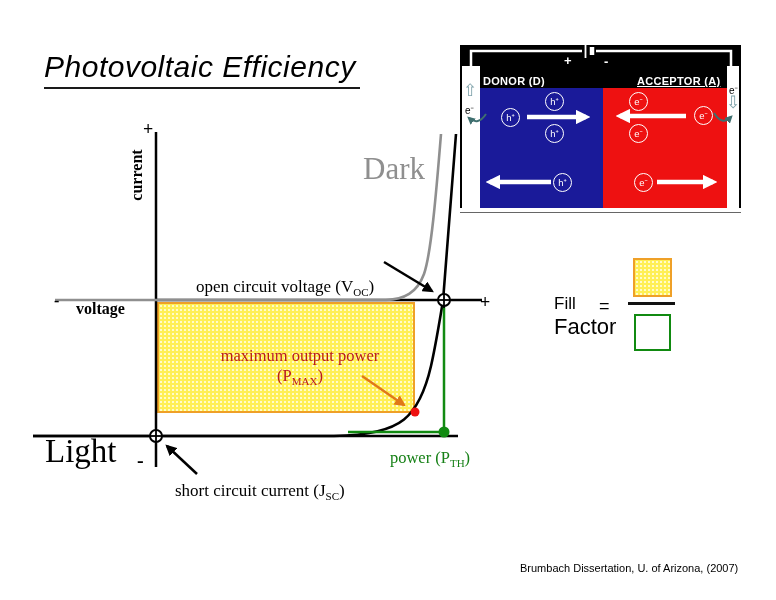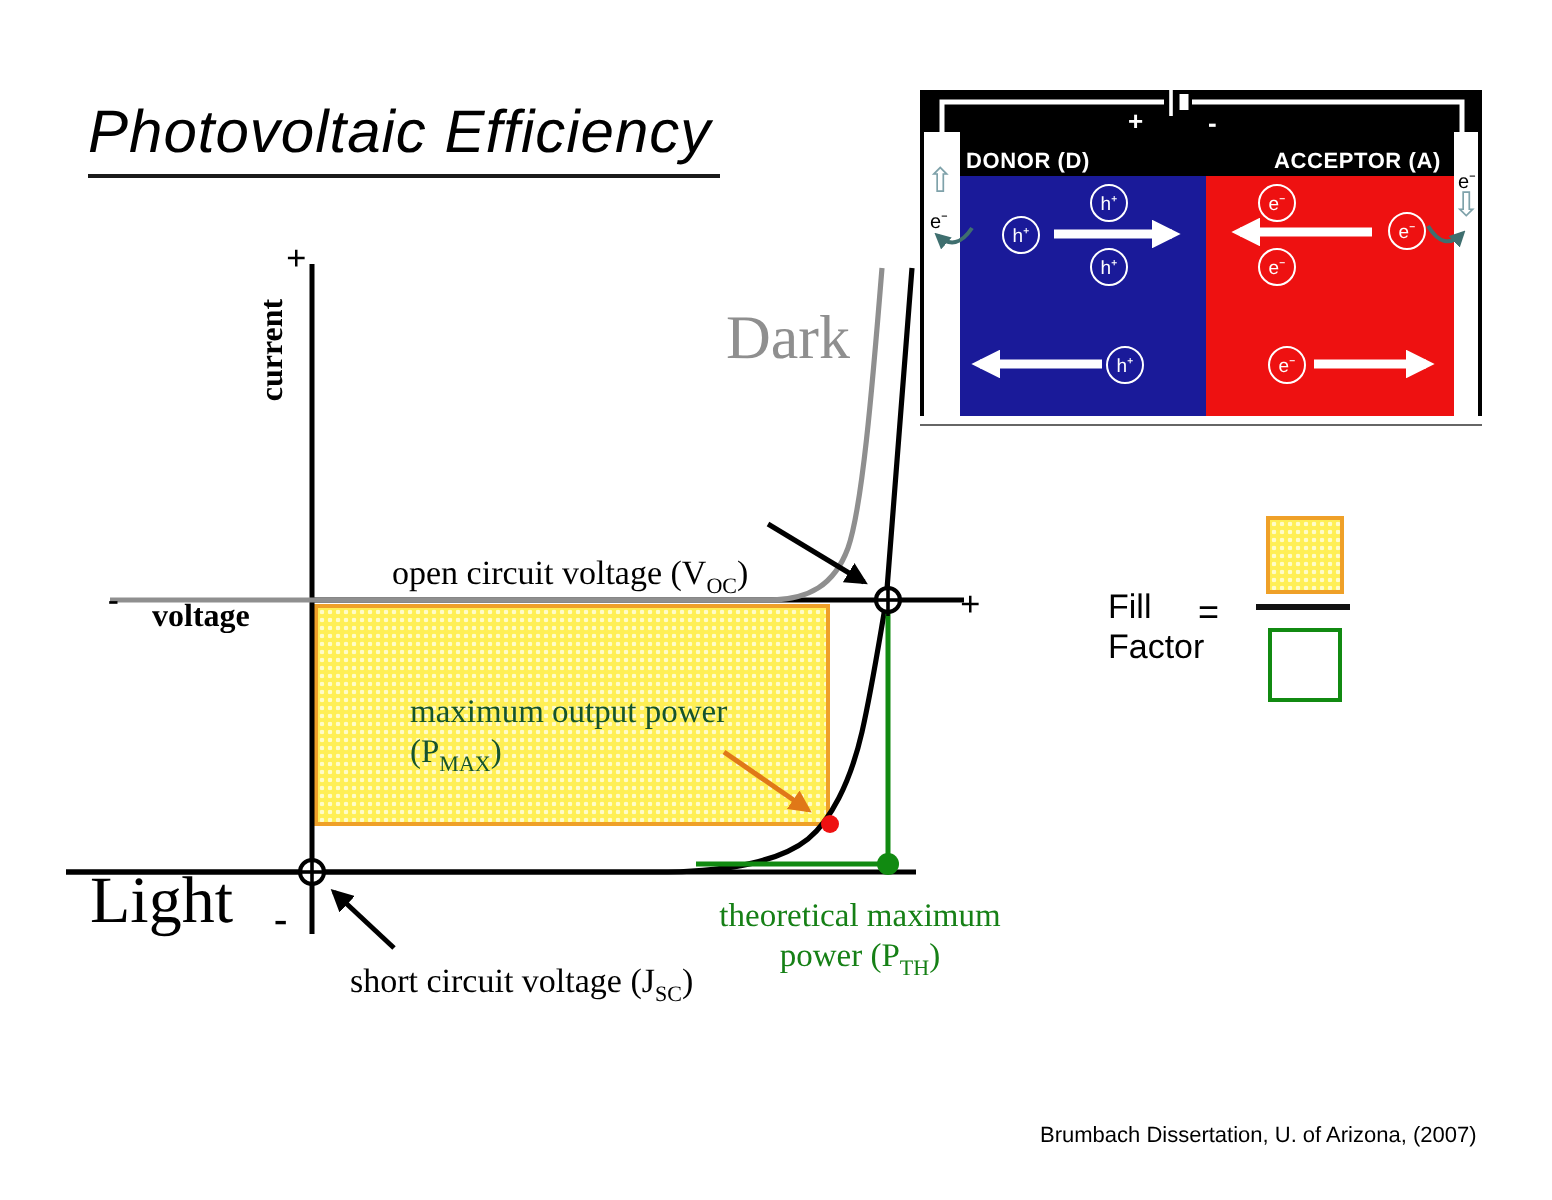--- a/index.html
+++ b/index.html
@@ -29,49 +29,49 @@
   .light-label{left:45px;top:396px;font-size:33px;color:#000;margin-top:37px;}
   .cur-plus{left:143px;top:119px;font-size:18px;font-weight:bold;}
   .cur-minus{left:137px;top:449px;font-size:20px;font-weight:bold;}
   .current-label{left:106px;top:166px;width:62px;font-size:16px;font-weight:bold;
                  transform:rotate(-90deg);transform-origin:50% 50%;text-align:center;}
   .volt-minus{left:54px;top:292px;font-size:16px;font-weight:bold;}
   .voltage-label{left:76px;top:300px;font-size:16px;font-weight:bold;}
   .volt-plus{left:480px;top:292px;font-size:18px;font-weight:bold;}
   .voc-label{left:196px;top:231px;font-size:17px;margin-top:46px;}
   .jsc-label{left:175px;top:481px;font-size:17px;}
-  .pmax-label{left:205px;top:346px;width:190px;text-align:left;color:#14532d;font-size:16.5px;z-index:8;}
+  .pmax-label{left:205px;top:346px;width:190px;text-align:center;color:#b91c1c;font-size:16.5px;z-index:8;}
   .pth-label{left:350px;top:448px;width:160px;text-align:center;color:#168016;font-size:16.5px;z-index:8;}
   sub{font-size:11px;}
 
   
   .dev-bg{left:460px;top:45px;width:281px;height:163px;background:#000;z-index:2;}
   .dev-bottom{left:460px;top:208px;width:281px;height:4px;background:#fff;border-bottom:1px solid #666;z-index:2;}
   .dev-electrode{background:#fff;z-index:3;}
   .dev-el-left{left:462px;top:66px;width:18px;height:142px;}
   .dev-el-right{left:727px;top:66px;width:12px;height:142px;}
   .dev-blue{left:480px;top:88px;width:123px;height:120px;background:#1a1a99;z-index:3;}
   .dev-red{left:603px;top:88px;width:124px;height:120px;background:#ee1111;z-index:3;}
   .dev-title{color:#fff;font-weight:bold;font-size:11px;letter-spacing:.3px;z-index:8;white-space:nowrap;}
   .donor-label{left:483px;top:75px;}
-  .acceptor-label{left:637px;top:75px;}
+  .acceptor-label{left:637px;top:75px;text-decoration:underline;}
   .wire-plus{left:564px;top:53px;color:#fff;font-weight:bold;font-size:13px;z-index:8;}
   .wire-minus{left:604px;top:54px;color:#fff;font-weight:bold;font-size:13px;z-index:8;}
   .el-e{font-size:10px;color:#000;z-index:8;}
   .el-e-left{left:465px;top:103px;}
   .el-e-right{left:729px;top:83px;}
   .block-arrow{font-size:17px;color:#7fa2aa;z-index:8;line-height:1;}
   .up-arrow{left:463px;top:82px;}
   .down-arrow{left:726px;top:94px;}
   .carrier{width:17px;height:17px;border:1.5px solid #fff;border-radius:50%;color:#fff;
            font-size:9.5px;display:flex;align-items:center;justify-content:center;z-index:8;}
 
   
   .ff-line1{left:554px;top:294px;font-size:17px;z-index:8;}
-  .ff-line2{left:554px;top:314px;font-size:17px;z-index:8;}
+  .ff-line2{left:554px;top:314px;font-size:22px;z-index:8;}
   .ff-eq{left:599px;top:296px;font-size:18px;z-index:8;}
   .ff-ysq{left:633px;top:258px;width:39px;height:39px;border:2px solid #efa028;box-sizing:border-box;z-index:8;}
   .ff-bar{left:628px;top:302px;width:47px;height:3px;background:#111;z-index:8;}
   .ff-gsq{left:634px;top:314px;width:37px;height:37px;border:2px solid #118a11;background:#fff;box-sizing:border-box;z-index:8;}
 
   .citation{left:520px;top:548px;font-size:11px;z-index:8;margin-top:14px;}
 </style>
 </head>
 <body>
 
@@ -144,24 +144,23 @@
   <div class="abs plot-label serif voltage-label">voltage</div>
   <div class="abs plot-label serif volt-plus">+</div>
 
   <div class="abs plot-label serif voc-label"><span>open circuit voltage (V</span><sub>OC</sub><span>)</span></div>
 
   <div class="abs serif pmax-label">
     <div>maximum output power</div>
     <div><span>(P</span><sub>MAX</sub><span>)</span></div>
   </div>
 
-  <div class="abs plot-label serif jsc-label"><span>short circuit voltage (J</span><sub>SC</sub><span>)</span></div>
+  <div class="abs plot-label serif jsc-label"><span>short circuit current (J</span><sub>SC</sub><span>)</span></div>
 
   <div class="abs serif pth-label">
-    <div>theoretical maximum</div>
     <div><span>power (P</span><sub>TH</sub><span>)</span></div>
   </div>
 
   <div class="abs dev-bg"></div>
   <div class="abs dev-bottom"></div>
   <div class="abs dev-electrode dev-el-left"></div>
   <div class="abs dev-electrode dev-el-right"></div>
   <div class="abs dev-blue"></div>
   <div class="abs dev-red"></div>
   <div class="abs dev-title donor-label">DONOR (D)</div>

